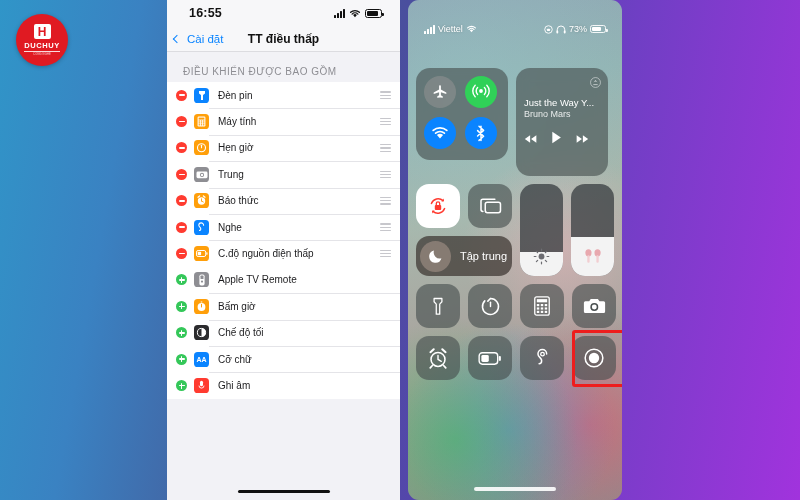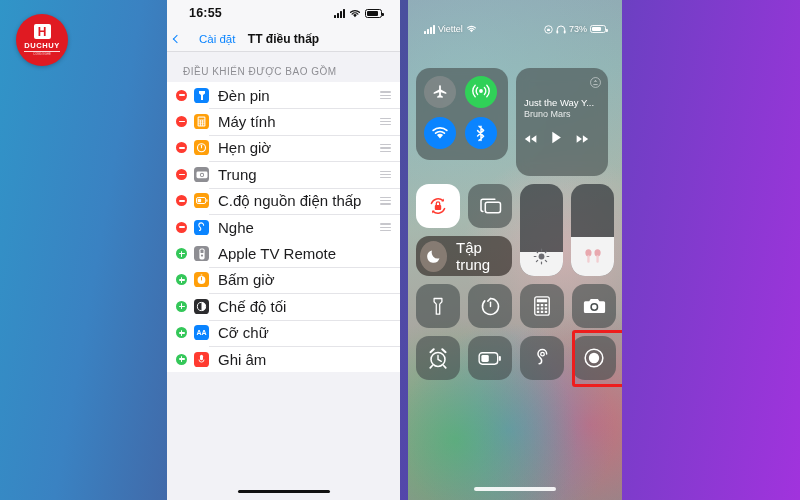--- a/index.html
+++ b/index.html
@@ -38,20 +38,21 @@
   .logo-sub { font-size: 2.6px; color: rgba(255,255,255,.8); margin-top: 1px; letter-spacing: .2px; }
 
   
   .phone-left {
     position: absolute; left: 167px; top: 0; width: 233px; height: 500px;
     background: #f97316; overflow: hidden;
   }
   .phone-right {
     position: absolute; left: 408px; top: 0; width: 214px; height: 500px;
     overflow: hidden;
+    border-radius: 11px;
   }
 
   
   .l-status {
     height: 26px; display: flex; align-items: center;
     justify-content: space-between; padding: 0 18px 0 22px;
     background: #f7f7f9;
   }
   .l-time { font-size: 12.5px; font-weight: bold; color: #111; letter-spacing: .2px; }
   .l-status-right { display: flex; align-items: center; gap: 4px; }
@@ -61,21 +62,21 @@
   .sig-bars i:nth-child(3){height:7px} .sig-bars i:nth-child(4){height:9px}
   .batt { width: 17px; height: 9px; border: 1px solid #111; border-radius: 2.5px; padding: 1px; position: relative; }
   .batt::after { content:''; position:absolute; right:-2.5px; top:3px; width:1.5px; height:3px; background:#111; border-radius:0 1px 1px 0; }
   .batt i { display: block; height: 100%; background: #111; border-radius: 1px; width: 82%; }
 
   
   .l-nav {
     height: 26px; background: #f7f7f9; display: flex; align-items: center;
     position: relative; border-bottom: .5px solid #dcdce0;
   }
-  .l-back { display: flex; align-items: center; gap: 18px; padding-left: 7px; color: #0a84ff; font-size: 11.5px; justify-content: center; }
+  .l-back { display: flex; align-items: center; gap: 6px; padding-left: 7px; color: #0a84ff; font-size: 11.5px; justify-content: center; }
   .chev-l { width: 6px; height: 6px; border-left: 1.6px solid #0a84ff; border-bottom: 1.6px solid #0a84ff; transform: rotate(45deg); margin-right: 1px; }
   .l-title { position: absolute; left: 0; right: 0; text-align: center; font-size: 12px; font-weight: bold; color: #111; pointer-events: none; }
 
   
   .l-body { height: 448px; background: #f2f2f6; position: relative; overflow: hidden; }
   .l-faded {
     font-size: 8.5px; color: #c6c6cc; padding: 4px 16px 0 16px;
     white-space: nowrap; overflow: hidden; filter: blur(.35px); opacity: .85;
   }
   .sec-hdr {
@@ -90,21 +91,21 @@
   .badge.plus  { background: #34c759; }
   .badge i { display:block; background:#fff; }
   .badge.minus i { width: 6px; height: 1.6px; border-radius: 1px; }
   .badge.plus i  { width: 6px; height: 1.6px; border-radius: 1px; position: relative; }
   .badge.plus i::after { content:''; position:absolute; left: 2.2px; top:-2.2px; width:1.6px; height:6px; background:#fff; border-radius:1px; }
   .appicon {
     width: 15px; height: 15px; border-radius: 3.6px; margin-left: 7px; flex: 0 0 auto;
     display: flex; align-items: center; justify-content: center;
     font-size: 9px; color: #fff; overflow: hidden;
   }
-  .row-label { font-size: 15px; color: #1c1c1e; margin-left: 9px; white-space: nowrap; }
+  .row-label { font-size: 10px; color: #1c1c1e; margin-left: 9px; white-space: nowrap; }
   .grip { margin-left: auto; margin-right: 9px; display: flex; flex-direction: column; gap: 2px; }
   .grip i { display: block; width: 11px; height: 1.2px; background: #c7c7cc; border-radius: 1px; }
   .home-bar-l { position: absolute; left: 50%; transform: translateX(-50%); bottom: 7px; width: 92px; height: 3.4px; background: #111; border-radius: 2px; }
 
   
   .r-wall {
     position: absolute; inset: 0;
     background:
       radial-gradient(circle at 22% 88%, rgba(60,190,90,.55) 0%, rgba(60,190,90,0) 26%),
       radial-gradient(circle at 47% 86%, rgba(70,140,235,.5) 0%, rgba(70,140,235,0) 24%),
@@ -152,21 +153,21 @@
   .m-artist { font-size: 9px; color: rgba(255,255,255,.85); margin-top: 1px; }
   .m-ctrls { display: flex; align-items: center; gap: 14px; margin-top: 11px; }
   .airplay { position: absolute; top: 6px; right: 7px; opacity: .85; }
 
   
   .mid-left { display: flex; flex-direction: column; gap: 8px; }
   .mid-top { display: flex; gap: 8px; }
   .rot { width: 44px; height: 44px; border-radius: 13px; background: #fff; display: flex; align-items: center; justify-content: center; }
   .focus { width: 96px; height: 40px; border-radius: 13px; background: rgba(60,52,48,.72); display: flex; align-items: center; padding-left: 4px; gap: 9px; }
   .focus-circ { width: 31px; height: 31px; border-radius: 50%; background: rgba(150,135,125,.75); display: flex; align-items: center; justify-content: center; color: #fff; font-size: 15px; }
-  .focus-lbl { font-size: 15px; color: #fff; }
+  .focus-lbl { font-size: 11px; color: #fff; }
 
   .slider { width: 43px; height: 92px; border-radius: 14px; overflow: hidden; position: relative; background: rgba(50,56,60,.72); }
   .slider .fill { position: absolute; left: 0; right: 0; bottom: 0; background: rgba(255,255,255,.93); }
   .slider .gl { position: absolute; left: 0; right: 0; bottom: 7px; text-align: center; color: #6d6d72; }
 
   .red-box { position: absolute; border: 3px solid #ee1d1d; border-radius: 3px; }
   .home-bar-r { position: absolute; left: 50%; transform: translateX(-50%); bottom: 9px; width: 82px; height: 4px; background: rgba(255,255,255,.9); border-radius: 2px; }
 </style>
 </head>
 <body>
@@ -290,43 +291,61 @@
             <i></i>
             <i></i>
             <i></i>
           </span>
       </div>
       <div class="row">
         <span class="badge minus">
             <i></i>
           </span>
         <span class="appicon" style="background:#ff9f0a">
+          <svg width="11" height="11" viewBox="0 0 11 11">
+              <circle cx="5.5" cy="6" r="3.7" fill="#fff"></circle>
+              <path d="M5.5 6V3.8M5.5 6l1.8 1" stroke="#ff9f0a" stroke-width="0.9" stroke-linecap="round"></path>
+              <path d="M2 2.2 3.6 1M9 2.2 7.4 1" stroke="#fff" stroke-width="1.3" stroke-linecap="round"></path>
+            </svg>
+        </span>
+        <span class="row-label">Báo thức</span>
+        <span class="grip">
+            <i></i>
+            <i></i>
+            <i></i>
+          </span>
+      </div>
+      <div class="row">
+        <span class="badge minus">
+            <i></i>
+          </span>
+        <span class="appicon" style="background:#0a84ff">
+          <svg width="9" height="11" viewBox="0 0 9 11">
+              <path d="M6.6 3.3a2.4 2.4 0 1 0-4.8 0c0 1.7 2 2 2 3.6 0 .9-.5 1.5-1.3 1.5" fill="none" stroke="#fff" stroke-width="1.1" stroke-linecap="round"></path>
+            </svg>
+        </span>
+        <span class="row-label">Nghe</span>
+        <span class="grip">
+            <i></i>
+            <i></i>
+            <i></i>
+          </span>
+      </div>
+      <div class="row">
+        <span class="badge minus">
+            <i></i>
+          </span>
+        <span class="appicon" style="background:#ff9f0a">
           <svg width="12" height="7" viewBox="0 0 12 7">
               <rect x=".5" y=".5" width="9.2" height="6" rx="1.6" fill="none" stroke="#fff" stroke-width="1"></rect>
               <rect x="1.7" y="1.8" width="3.4" height="3.4" rx=".6" fill="#fff"></rect>
               <rect x="10.3" y="2.3" width="1.2" height="2.4" rx=".5" fill="#fff"></rect>
             </svg>
         </span>
         <span class="row-label">C.độ nguồn điện thấp</span>
-        <span class="grip">
-            <i></i>
-            <i></i>
-            <i></i>
-          </span>
-      </div>
-      <div class="row">
-        <span class="badge minus">
-            <i></i>
-          </span>
-        <span class="appicon" style="background:#0a84ff">
-          <svg width="9" height="11" viewBox="0 0 9 11">
-              <path d="M6.6 3.3a2.4 2.4 0 1 0-4.8 0c0 1.7 2 2 2 3.6 0 .9-.5 1.5-1.3 1.5" fill="none" stroke="#fff" stroke-width="1.1" stroke-linecap="round"></path>
-            </svg>
-        </span>
-        <span class="row-label">Nghe</span>
         <span class="grip">
             <i></i>
             <i></i>
             <i></i>
           </span>
       </div>
     </div>
 
     <div class="card">
       <div class="row">

